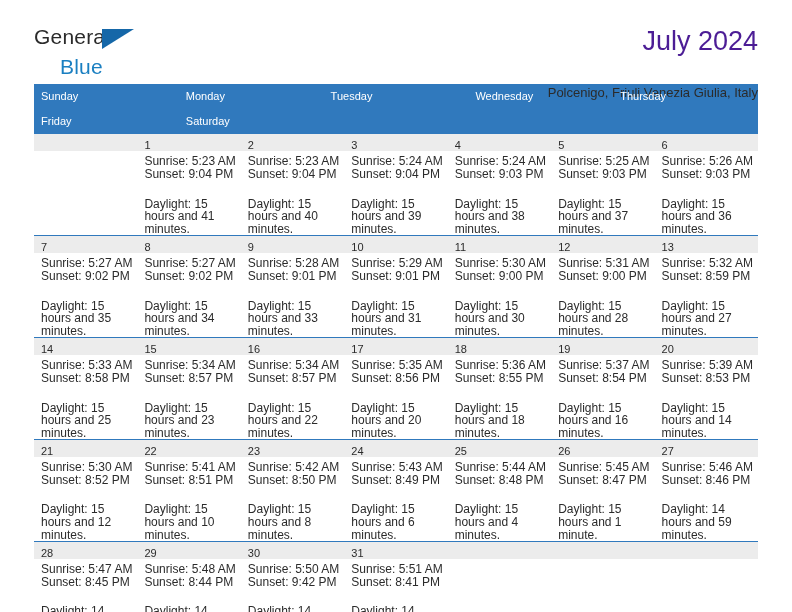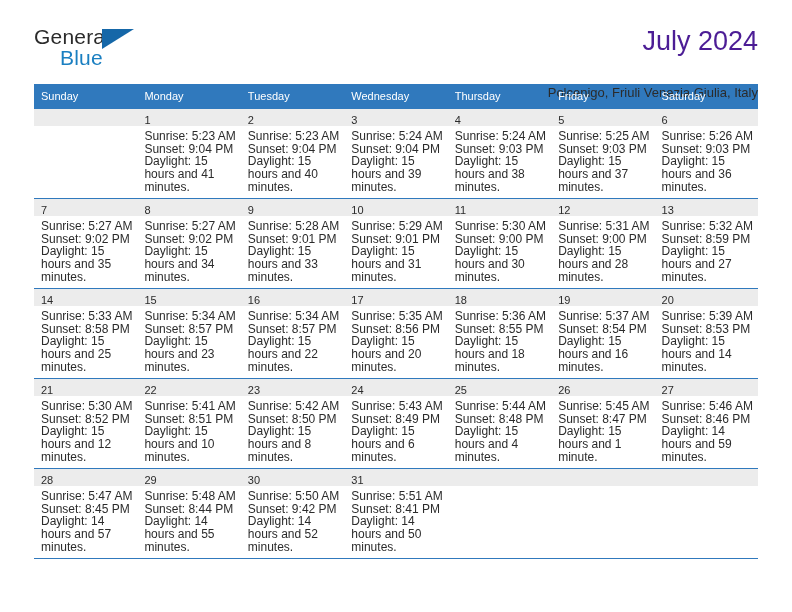--- a/index.html
+++ b/index.html
@@ -42,21 +42,21 @@
     left: 0;
     top: 0;
     font-size: 21px;
     letter-spacing: .2px;
     color: #2b2b2b;
     line-height: 1;
   }
   .logo-blue {
     position: absolute;
     left: 26px;
-    top: 21px;
+    top: 30px;
     font-size: 21px;
     letter-spacing: .2px;
     color: #1a7fc1;
     line-height: 1;
   }
   .logo-tri {
     position: absolute;
     left: 68px;
     top: 3px;
     width: 0;
@@ -82,21 +82,21 @@
     white-space: nowrap;
   }
 
   
   .calendar {
     margin-top: 12px;
     width: 724px;
   }
   .weekdays {
     display: grid;
-    grid-template-columns: repeat(7, 1fr);
+    grid-template-columns: repeat(5, 1fr);
     background: #3079bd;
   }
   .weekday {
     color: #ffffff;
     font-size: 11px;
     padding: 6px 0 6px 7px;
     box-sizing: border-box;
     line-height: 1.2;
   }
   .week {
@@ -123,21 +123,21 @@
     color: #2b2b2b;
     line-height: 15px;
   }
   .details {
     padding: 4px 6px 0 7px;
     font-size: 12px;
     line-height: 12.6px;
     color: #2b2b2b;
   }
   .details div { white-space: nowrap; }
-  .details .daylight { white-space: normal; }
+  .details .daylight { white-space: normal; margin-top: 17px; }
 </style>
 </head>
 <body>
 
 <div class="page">
 
   <div class="topbar">
 
     <div class="logo">
       <span class="logo-general">General</span>

